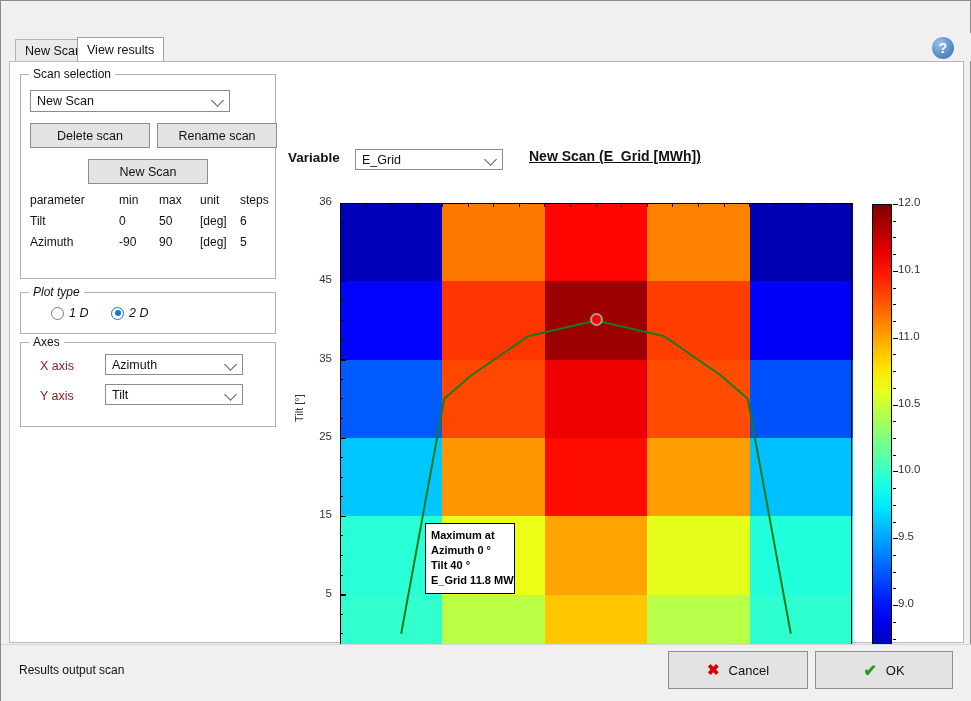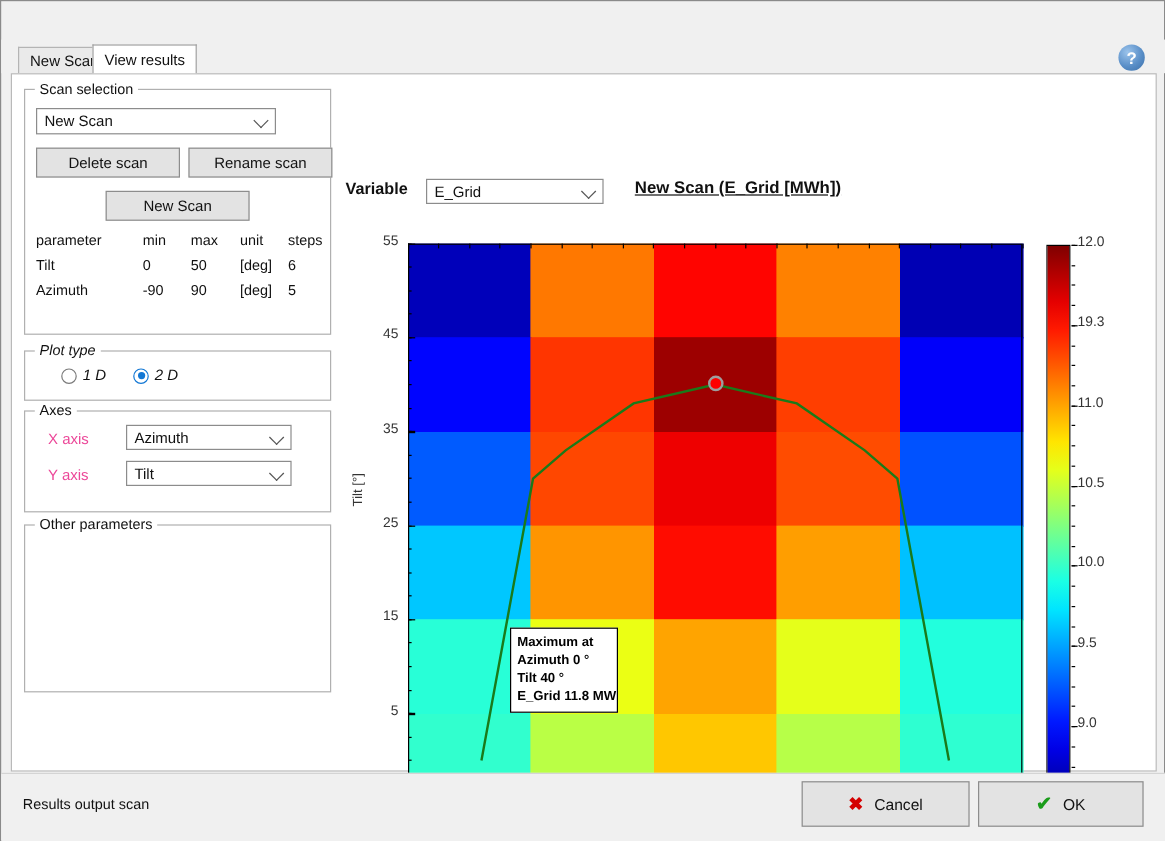--- a/index.html
+++ b/index.html
@@ -102,21 +102,21 @@
   .check-wrap { position:absolute; display:flex; align-items:center; font-size:12.5px; color:#111; }
   .checkbox {
     width:13px; height:13px; border:1px solid #4a90d9; background:#3d8fe0;
     margin-right:6px; position:relative;
   }
   .checkbox::after {
     content:""; position:absolute; left:3px; top:1px; width:4px; height:7px;
     border-right:2px solid #ffffff; border-bottom:2px solid #ffffff;
     transform:rotate(40deg);
   }
-  .lbl { position:absolute; font-size:12.5px; color:#ec4899; }
+  .lbl { position:absolute; font-size:12.5px; color:#7f1d1d; }
   
   #variable-label { position:absolute; left:278px; top:88px; font-size:13.5px; font-weight:bold; color:#111; }
   #variable-combo { left:345px; top:87px; width:148px; height:21px; }
   #plot-title {
     position:absolute; left:519px; top:86px; font-size:14px; font-weight:bold;
     color:#111; text-decoration:underline;
   }
   #plot-area { position:absolute; left:330px; top:141px; width:512px; height:470px; }
   #plot-frame { position:absolute; inset:0; border:1.5px solid #000; }
   .hm-cell { position:absolute; }
@@ -227,23 +227,20 @@
         <span>Azimuth</span>
         <span class="chev"></span>
       </div>
       <span class="lbl" style="left:19px; top:46px;">Y axis</span>
       <div class="combo" style="left:84px; top:41px; width:138px; height:21px;">
         <span>Tilt</span>
         <span class="chev"></span>
       </div>
     </div>
 
-    <div class="group" style="left:10px; top:375px; width:256px; height:140px;">
-      <div class="legend">Other parameters</div>
-    </div>
 
 
     <div id="variable-label">Variable</div>
     <div class="combo" id="variable-combo">
       <span>E_Grid</span>
       <span class="chev"></span>
     </div>
     <div id="plot-title">New Scan (E_Grid [MWh])</div>
 
     <div id="plot-area">
@@ -301,21 +298,21 @@
         <div class="ytick-lbl" style="left: 290px; top: 524.667px;">5</div>
         <div class="tick" style="left: 330px; top: 532.167px; width: 6px; height: 1.5px;"></div>
         <div class="ytick-lbl" style="left: 290px; top: 446.333px;">15</div>
         <div class="tick" style="left: 330px; top: 453.833px; width: 6px; height: 1.5px;"></div>
         <div class="ytick-lbl" style="left: 290px; top: 368px;">25</div>
         <div class="tick" style="left: 330px; top: 375.5px; width: 6px; height: 1.5px;"></div>
         <div class="ytick-lbl" style="left: 290px; top: 289.667px;">35</div>
         <div class="tick" style="left: 330px; top: 297.167px; width: 6px; height: 1.5px;"></div>
         <div class="ytick-lbl" style="left: 290px; top: 211.333px;">45</div>
         <div class="tick" style="left: 330px; top: 218.833px; width: 6px; height: 1.5px;"></div>
-        <div class="ytick-lbl" style="left: 290px; top: 133px;">55</div>
+        <div class="ytick-lbl" style="left: 290px; top: 133px;">36</div>
         <div class="tick" style="left: 330px; top: 140.5px; width: 6px; height: 1.5px;"></div>
         <div class="tick" style="left: 330px; top: 610.5px; width: 3px; height: 1px;"></div>
         <div class="tick" style="left: 330px; top: 590.917px; width: 3px; height: 1px;"></div>
         <div class="tick" style="left: 330px; top: 571.333px; width: 3px; height: 1px;"></div>
         <div class="tick" style="left: 330px; top: 551.75px; width: 3px; height: 1px;"></div>
         <div class="tick" style="left: 330px; top: 532.167px; width: 3px; height: 1px;"></div>
         <div class="tick" style="left: 330px; top: 512.583px; width: 3px; height: 1px;"></div>
         <div class="tick" style="left: 330px; top: 493px; width: 3px; height: 1px;"></div>
         <div class="tick" style="left: 330px; top: 473.417px; width: 3px; height: 1px;"></div>
         <div class="tick" style="left: 330px; top: 453.833px; width: 3px; height: 1px;"></div>
@@ -398,21 +395,21 @@
         <div class="cb-lbl" style="top: 535.143px;">9.0</div>
         <div class="cb-tick" style="top: 543.143px;"></div>
         <div class="cb-lbl" style="top: 468.286px;">9.5</div>
         <div class="cb-tick" style="top: 476.286px;"></div>
         <div class="cb-lbl" style="top: 401.429px;">10.0</div>
         <div class="cb-tick" style="top: 409.429px;"></div>
         <div class="cb-lbl" style="top: 334.571px;">10.5</div>
         <div class="cb-tick" style="top: 342.571px;"></div>
         <div class="cb-lbl" style="top: 267.714px;">11.0</div>
         <div class="cb-tick" style="top: 275.714px;"></div>
-        <div class="cb-lbl" style="top: 200.857px;">19.3</div>
+        <div class="cb-lbl" style="top: 200.857px;">10.1</div>
         <div class="cb-tick" style="top: 208.857px;"></div>
         <div class="cb-lbl" style="top: 134px;">12.0</div>
         <div class="cb-tick" style="top: 142px;"></div>
         <div class="cb-mtick" style="top: 610px;"></div>
         <div class="cb-mtick" style="top: 593.286px;"></div>
         <div class="cb-mtick" style="top: 576.571px;"></div>
         <div class="cb-mtick" style="top: 559.857px;"></div>
         <div class="cb-mtick" style="top: 543.143px;"></div>
         <div class="cb-mtick" style="top: 526.429px;"></div>
         <div class="cb-mtick" style="top: 509.714px;"></div>

